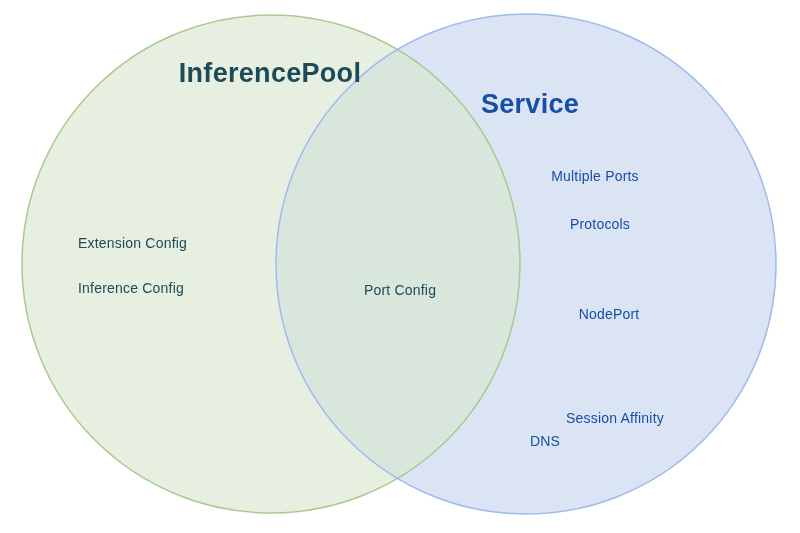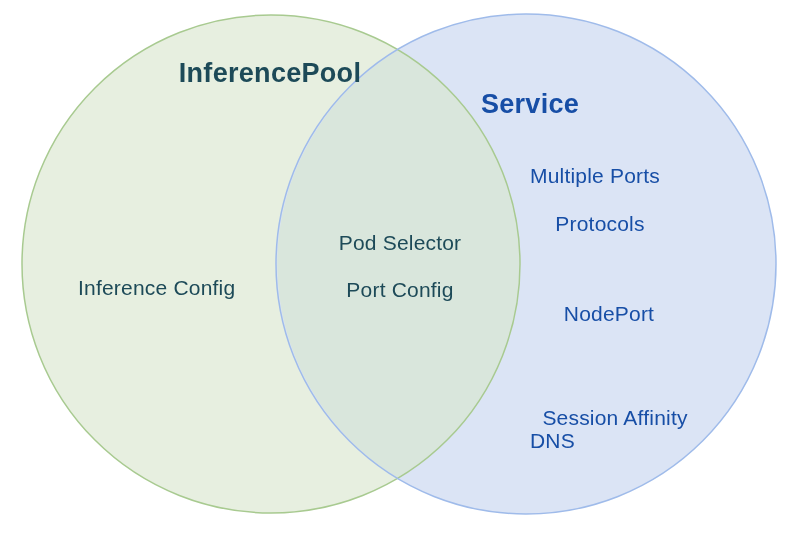--- a/index.html
+++ b/index.html
@@ -19,21 +19,21 @@
     position: absolute;
     left: 0;
     top: 0;
     width: 800px;
     height: 533px;
   }
   .label {
     position: absolute;
     white-space: nowrap;
     transform: translate(-50%, -50%);
-    font-size: 21px;
+    font-size: 14px;
     letter-spacing: 0.2px;
   }
   .label.left-align {
     transform: translate(0, -50%);
   }
   .title {
     font-size: 27px;
     font-weight: bold;
     letter-spacing: 0.3px;
   }
@@ -68,23 +68,23 @@
 
     <path d="M 398 50 A 249 249 0 0 1 398 478 A 250 250 0 0 1 398 50 Z" fill="#d9e6dc" stroke="none"></path>
 
     <circle cx="271" cy="264" r="249" fill="none" stroke="#a8ca90" stroke-width="1.5"></circle>
     <circle cx="526" cy="264" r="250" fill="none" stroke="#9fbbea" stroke-width="1.5"></circle>
   </svg>
 
   <div class="label title pool-title">InferencePool</div>
   <div class="label title svc-title">Service</div>
 
+  <div class="label left-align pool-item pool-item-0">Extension Config</div>
   <div class="label left-align pool-item pool-item-1">Inference Config</div>
 
-  <div class="label pool-item mid-item-0">Pod Selector</div>
   <div class="label pool-item mid-item-1">Port Config</div>
 
   <div class="label svc-item svc-item-0">Multiple Ports</div>
   <div class="label svc-item svc-item-1">Protocols</div>
   <div class="label svc-item svc-item-3">NodePort</div>
   <div class="label svc-item svc-item-5">Session Affinity</div>
   <div class="label left-align svc-item svc-item-6">DNS</div>
 
 </div>
 

